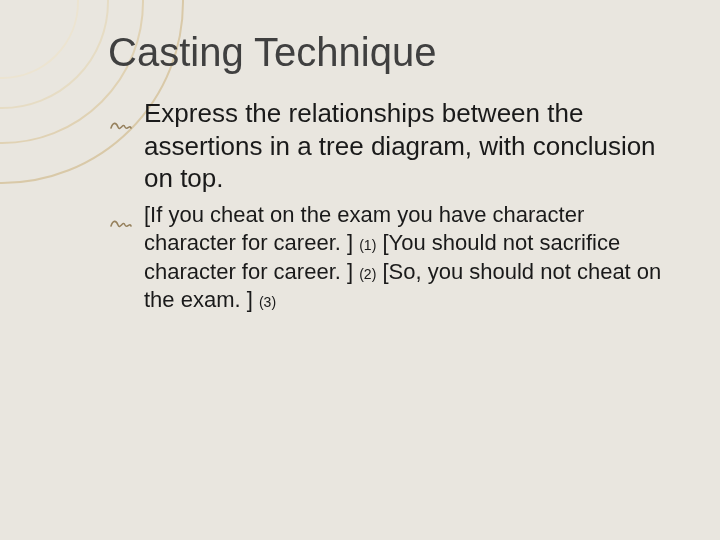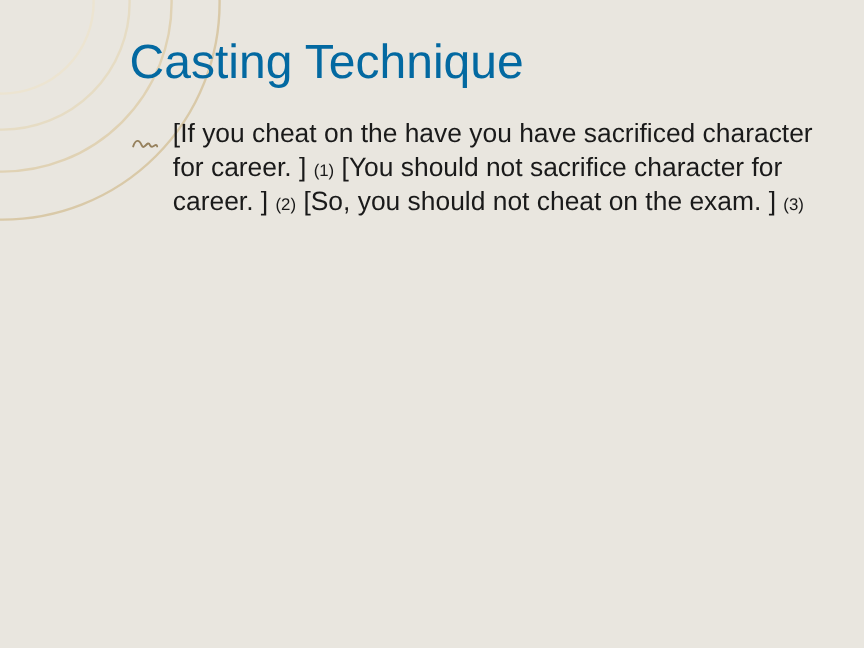--- a/index.html
+++ b/index.html
@@ -35,21 +35,21 @@
     box-sizing: border-box;
     padding: 30px 40px 30px 50px;
     width: 100%;
     height: 100%;
     position: relative;
   }
   .title {
     font-size: 40px;
     font-weight: 400;
     margin: 0 0 22px 58px;
-    color: #0369a1;
+    color: #404040;
   }
   ul.bullets {
     list-style: none;
     margin: 0 0 0 60px;
     padding: 0;
   }
   ul.bullets > li {
     position: relative;
     padding-left: 34px;
     font-size: 26px;
@@ -94,26 +94,34 @@
   <div class="ring r2"></div>
   <div class="ring r3"></div>
   <div class="ring r4"></div>
 </div>
 
 <div class="slide">
 
   <h1 class="title">Casting Technique</h1>
 
   <ul class="bullets">
+    <li>
+      <span class="scribble">
+        <svg viewBox="0 0 22 14" width="22" height="14">
+            <path d="M1 9 C3 3, 6 3, 8 8 C10 13, 13 3, 15 8 C17 12, 20 5, 21 9" stroke="currentColor" stroke-width="1.6" fill="none" stroke-linecap="round"></path>
+          </svg>
+      </span>
+      <span>Express the relationships between the assertions in a tree diagram, with conclusion on top.</span>
+    </li>
   </ul>
 
   <ul class="bullets secondary secondary-block">
     <li>
       <span class="scribble">
         <svg viewBox="0 0 22 14" width="22" height="14">
             <path d="M1 9 C3 3, 6 3, 8 8 C10 13, 13 3, 15 8 C17 12, 20 5, 21 9" stroke="currentColor" stroke-width="1.6" fill="none" stroke-linecap="round"></path>
           </svg>
       </span>
-      <span>[If you cheat on the have you have sacrificed character for career. ] </span><span class="sub-num">(1)</span><span> [You should not sacrifice character for career. ] </span><span class="sub-num">(2)</span><span> [So, you should not cheat on the exam. ] </span><span class="sub-num">(3)</span>
+      <span>[If you cheat on the exam you have character character for career. ] </span><span class="sub-num">(1)</span><span> [You should not sacrifice character for career. ] </span><span class="sub-num">(2)</span><span> [So, you should not cheat on the exam. ] </span><span class="sub-num">(3)</span>
     </li>
   </ul>
 
 </div>
 
 </body></html>

